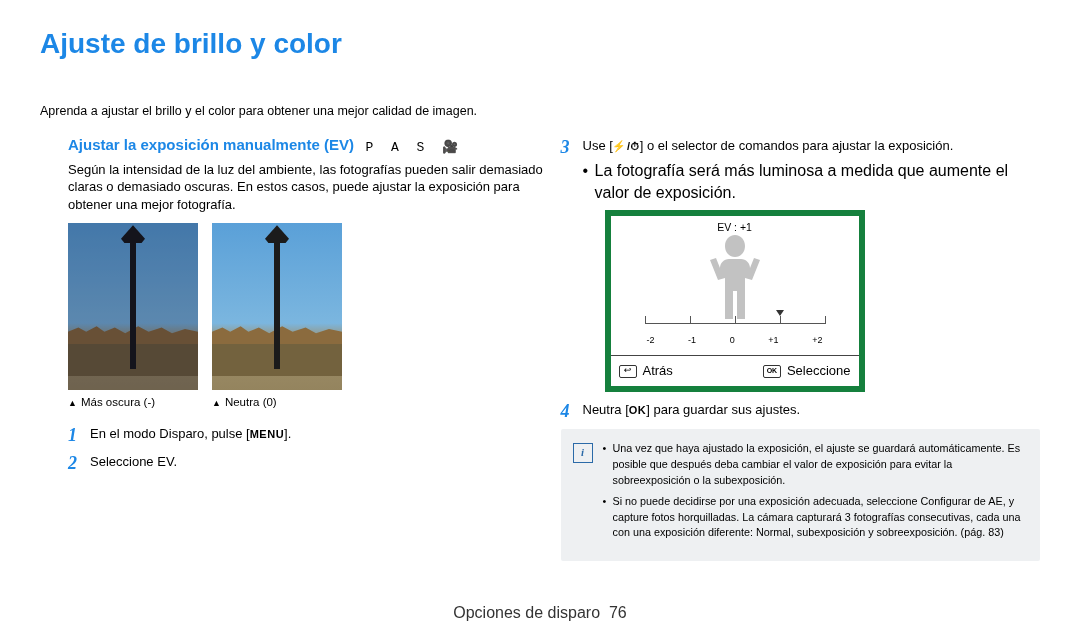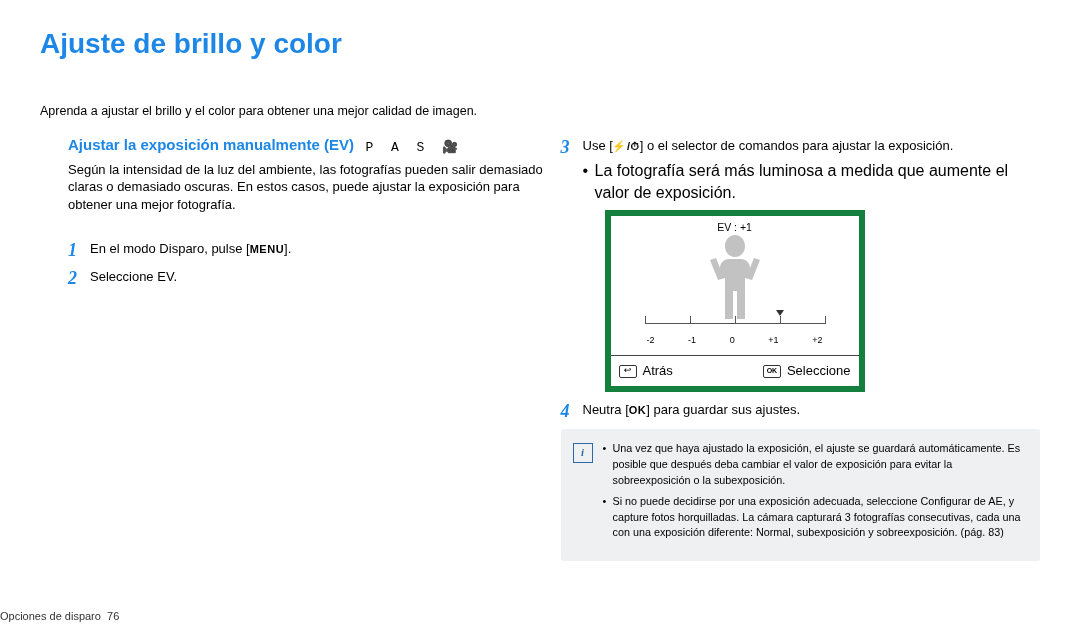--- a/index.html
+++ b/index.html
@@ -207,41 +207,55 @@
   }
   .note-box ul{list-style:none;}
   .note-box ul li{
     position:relative;padding-left:10px;margin-bottom:6px;
   }
   .note-box ul li::before{content:"•";position:absolute;left:0;}
   .bold{font-weight:normal;}
   .footer{
     position:absolute;
     bottom:8px; left:0; right:0;
-    text-align:left;
-    font-size:11px; color:#333;
+    text-align:center;
+    font-size:16px; color:#333;
   }
 </style>
 </head>
 <body>
 
 <div class="page">
   <h1>Ajuste de brillo y color</h1>
   <p class="intro">Aprenda a ajustar el brillo y el color para obtener una mejor calidad de imagen.</p>
 
   <div class="cols">
 
     <div class="col">
       <div>
         <h2>Ajustar la exposición manualmente (EV)</h2>
         <span class="mode-icons">P A S 🎥</span>
       </div>
       <p class="desc">Según la intensidad de la luz del ambiente, las fotografías pueden salir demasiado claras o demasiado oscuras. En estos casos, puede ajustar la exposición para obtener una mejor fotografía.</p>
 
       <div class="photo-row">
+        <div class="photo-col">
+          <div class="photo dark">
+            <div class="buildings"></div>
+              <div class="lamp"></div>
+          </div>
+          <div class="caption"><span class="tri">▲</span><span>Más oscura (-)</span></div>
+        </div>
+        <div class="photo-col">
+          <div class="photo">
+            <div class="buildings"></div>
+              <div class="lamp"></div>
+          </div>
+          <div class="caption"><span class="tri">▲</span><span>Neutra (0)</span></div>
+        </div>
       </div>
 
       <ol class="steps">
         <li>
           <span class="num">1</span>
           <span>En el modo Disparo, pulse [</span><span class="key">MENU</span><span>].</span>
         </li>
         <li>
           <span class="num">2</span>
           <span>Seleccione </span><span class="bold">EV</span><span>.</span>

